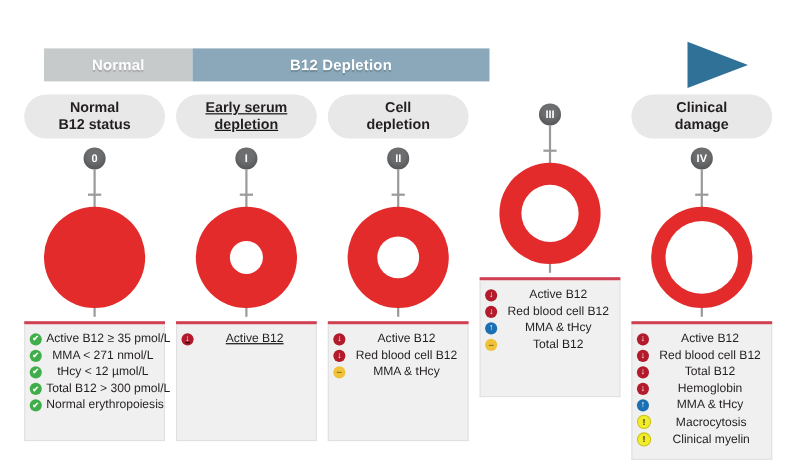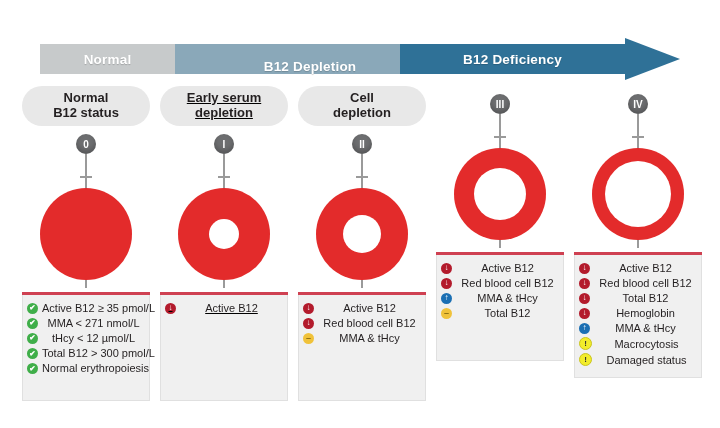--- a/index.html
+++ b/index.html
@@ -13,21 +13,21 @@
   #stage{position:relative;width:720px;height:428px;border-radius:11px;}
 
   
   .bar{position:absolute;left:40px;top:44px;height:30px;width:640px;}
   .seg{position:absolute;top:0;height:30px;display:flex;align-items:center;justify-content:center;}
   .seg span{
     color:#ffffff;font-weight:bold;font-size:13.5px;letter-spacing:.2px;
     text-shadow:0 1px 1px rgba(0,0,0,.18);
   }
   .seg.s0{left:0;width:135px;background:#c7cacb;}
-  .seg.s1{left:135px;width:270px;background:#8aa8b9;align-items:flex-end;}
+  .seg.s1{left:135px;width:270px;background:#8aa8b9;}
   .seg.s2{left:360px;width:225px;background:#2f7197;}
   .arrow-head{
     position:absolute;left:585px;top:-6px;width:0;height:0;
     border-top:21px solid transparent;
     border-bottom:21px solid transparent;
     border-left:55px solid #2f7197;
   }
 
   
   .col{position:absolute;top:86px;width:128px;}
@@ -105,23 +105,20 @@
 
 <div id="stage">
 
   <div class="bar">
     <div class="seg s0">
       <span>Normal</span>
     </div>
     <div class="seg s1">
       <span>B12 Depletion</span>
     </div>
-    <div class="seg s2">
-      <span>B12 Deficiency</span>
-    </div>
     <div class="arrow-head"></div>
   </div>
 
   <div id="cols">
       <div class="col c0">
         <div class="pill">
           <div>
             <span>Normal</span>
             <span>B12 status</span>
           </div>
@@ -253,20 +250,26 @@
               <span class="txt">MMA &amp; tHcy</span>
             </div>
             <div class="item">
               <span class="ico dash">–</span>
               <span class="txt">Total B12</span>
             </div>
           </div>
         </div>
       </div>
       <div class="col c4">
+        <div class="pill">
+          <div>
+            <span>Clinical</span>
+            <span>damage</span>
+          </div>
+        </div>
         <div class="badgewrap">
           <div class="badge">IV</div>
           <div class="stem"></div>
           <div class="stem-foot"></div>
         </div>
         <div class="donutwrap">
           <div class="drop-line"></div>
           <div class="donut" style="width: 92px; height: 92px; background: rgb(227, 43, 43);">
             <div class="hole" style="width: 66px; height: 66px;"></div>
           </div>
@@ -293,20 +296,20 @@
             <div class="item">
               <span class="ico up">↑</span>
               <span class="txt">MMA &amp; tHcy</span>
             </div>
             <div class="item">
               <span class="ico warn">!</span>
               <span class="txt">Macrocytosis</span>
             </div>
             <div class="item">
               <span class="ico warn">!</span>
-              <span class="txt">Damaged status</span>
+              <span class="txt">Clinical myelin</span>
             </div>
           </div>
         </div>
       </div>
     </div>
 
 </div>
 
 </body></html>

